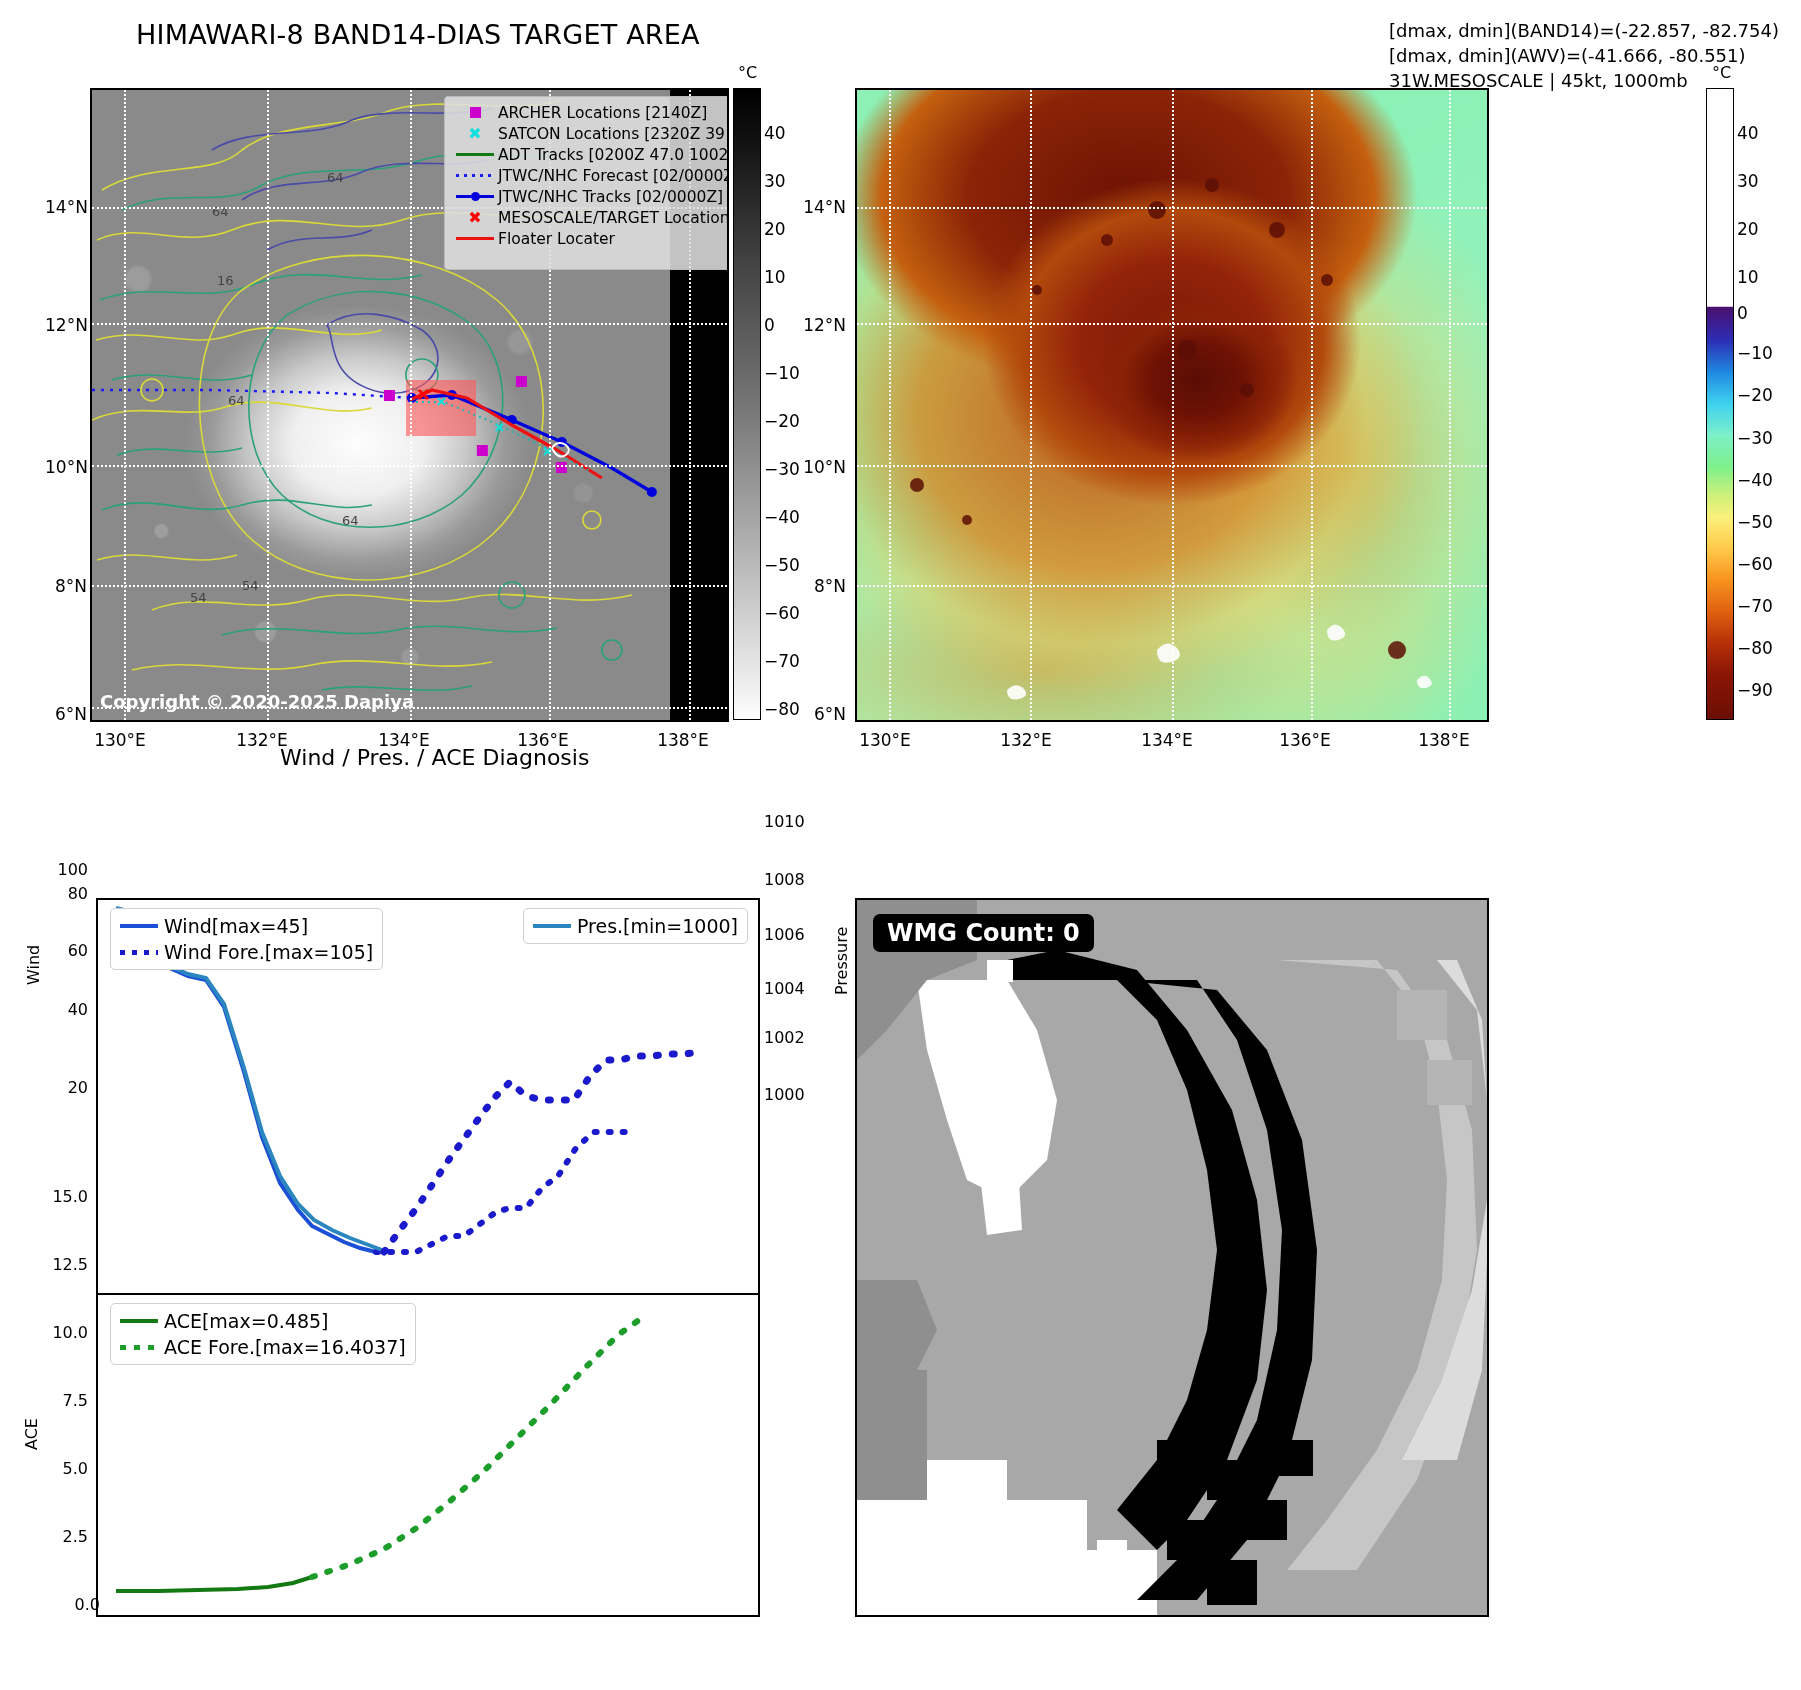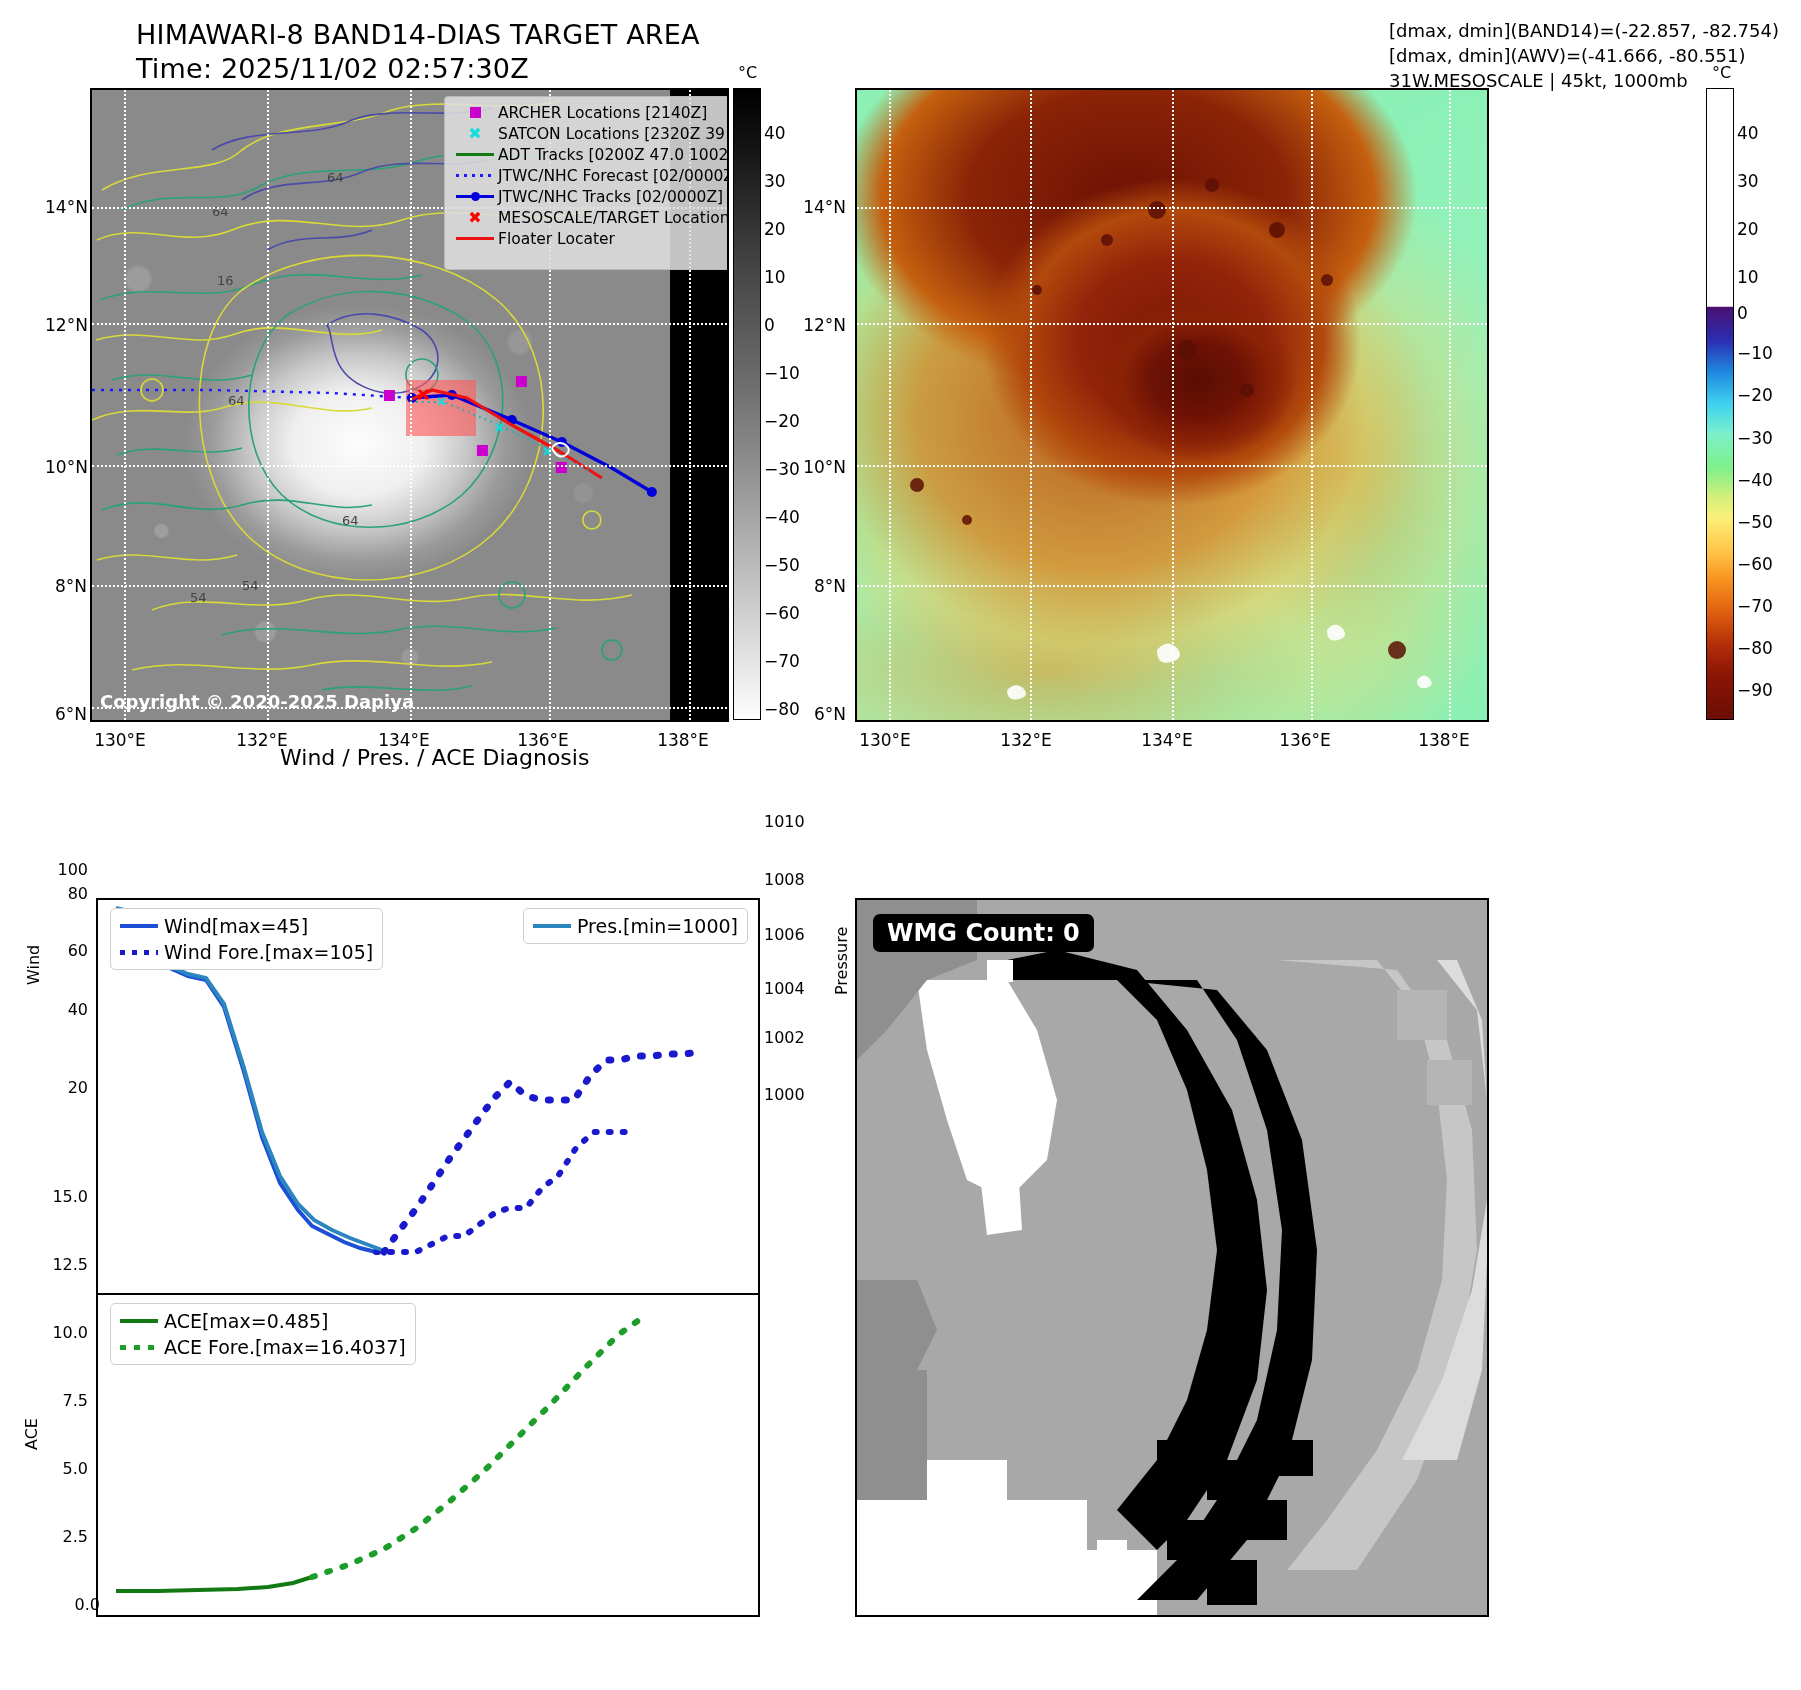--- a/index.html
+++ b/index.html
@@ -87,21 +87,20 @@
   #wmg-badge{position:absolute;left:16px;top:14px;background:#000;color:#fff;font-size:24px;font-weight:bold;
      padding:5px 14px;border-radius:7px;}
 
   .panel-title{position:absolute;font-size:22px;}
 </style>
 </head>
 <body>
 
 <div class="panel title" style="left:96px;top:18px;margin-left:40px;">
   <div>HIMAWARI-8 BAND14-DIAS TARGET AREA</div>
-  <div>Time: 2025/11/02 02:57:30Z</div>
 </div>
 
 <div class="panel hdr-right" style="right:22px;top:18px;">
   <div>[dmax, dmin](BAND14)=(-22.857, -82.754)</div>
   <div>[dmax, dmin](AWV)=(-41.666, -80.551)</div>
   <div>31W.MESOSCALE | 45kt, 1000mb</div>
 </div>
 
 <div class="panel" id="tl-frame">
   <div id="tl-img">

